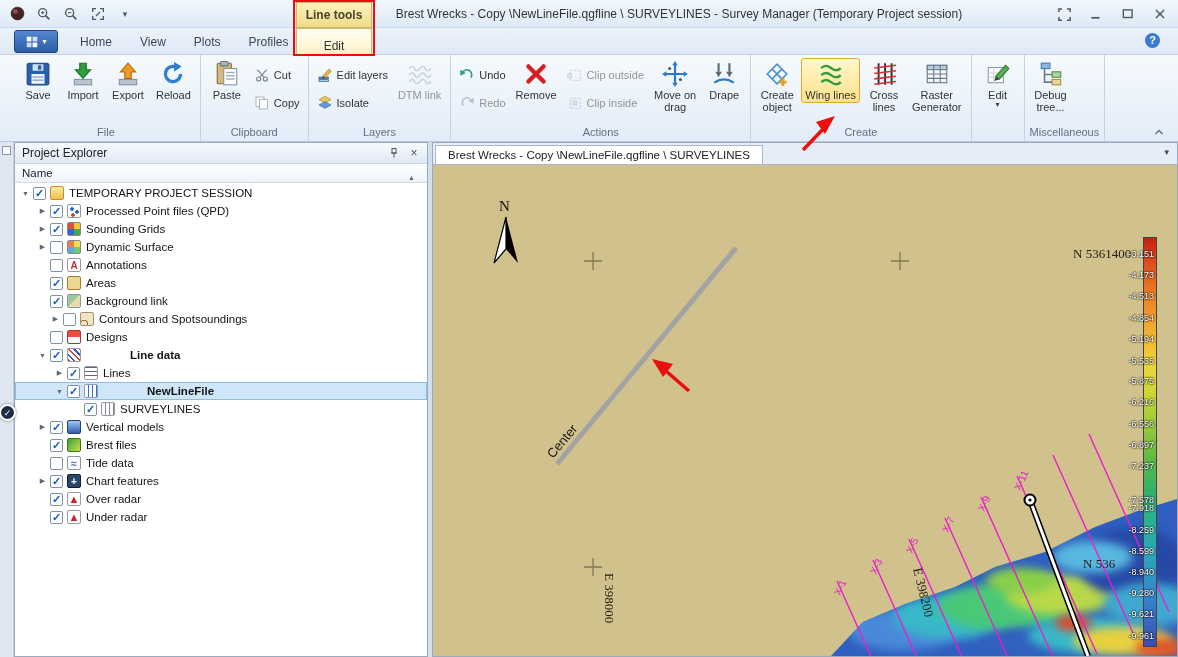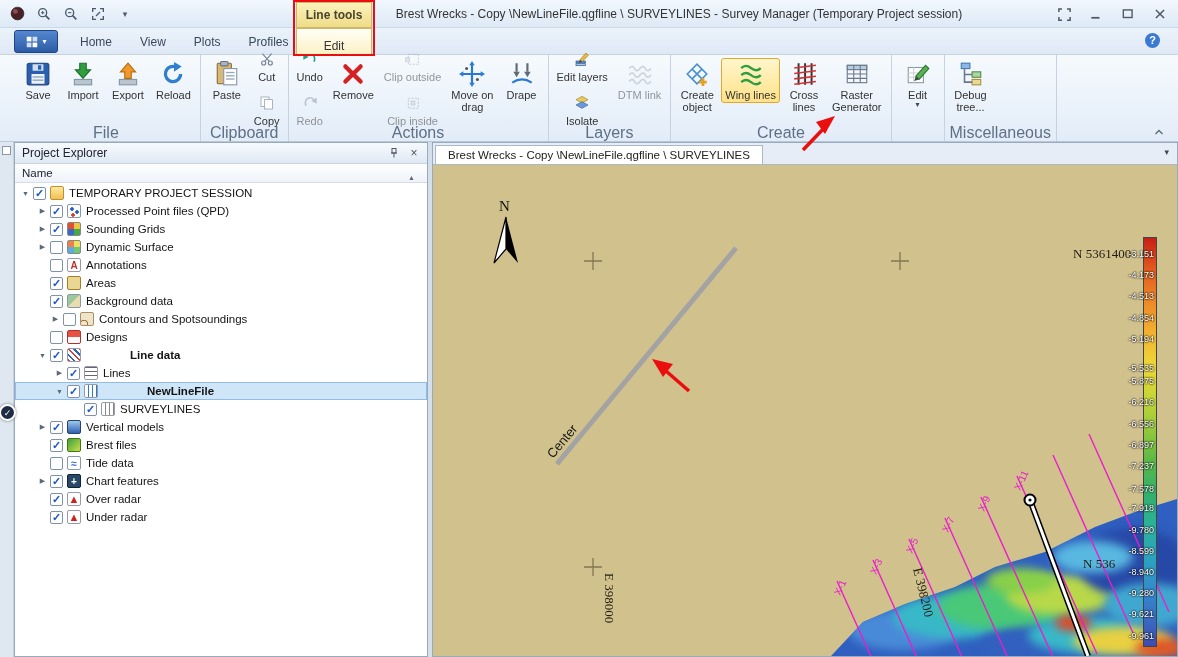--- a/index.html
+++ b/index.html
@@ -22,28 +22,28 @@
   #edit-tab{position:absolute;left:296px;top:28px;width:76px;height:26px;background:linear-gradient(#fffef6,#fcf2c6);border:1px solid #cdb86a;border-bottom:none;text-align:center;font-size:12px;line-height:24px;color:#333;z-index:30;}
   #ctx-header{position:absolute;left:296px;top:2px;width:76px;height:26px;background:linear-gradient(#fbf3bc,#efdc88);border:1px solid #cdb86a;text-align:center;font-size:12px;font-weight:bold;color:#49452e;line-height:24px;z-index:30;}
   #annot-tabs-box{position:absolute;left:293px;top:0;width:82px;height:56px;border:2px solid #ea0e0e;z-index:55;pointer-events:none;}
   #help-btn{position:absolute;right:18px;top:33px;width:15px;height:15px;border-radius:50%;background:#3a7ad0;color:#fff;font-size:11px;font-weight:bold;text-align:center;line-height:15px;z-index:20;}
 
   
   #ribbon{position:relative;height:87px;background:linear-gradient(#f6fafd,#e2ecf8);border-bottom:1px solid #b9c7d8;display:flex;padding-left:12px;}
   #ribbon-groups{display:flex;height:100%;}
   .rgroup{display:flex;flex-direction:column;border-right:1px solid #c4d2e2;padding:3px 5px 0;position:relative;}
   .ritems{display:flex;align-items:flex-start;gap:3px;flex:1;}
-  .rglabel{height:16px;text-align:center;font-size:16px;color:#5f7085;line-height:15px;white-space:nowrap;}
+  .rglabel{height:16px;text-align:center;font-size:11px;color:#5f7085;line-height:15px;white-space:nowrap;}
   .bigbtn{display:flex;flex-direction:column;align-items:center;min-width:42px;max-width:60px;padding:2px 3px 1px;border:1px solid transparent;border-radius:3px;}
   .bigbtn .blabel{font-size:11px;line-height:12px;text-align:center;white-space:pre-line;color:#333;margin-top:2px;}
   .bigbtn.active{background:linear-gradient(#fff6cc,#ffe288);border-color:#e0a830;}
   .bigbtn.disabled,.smallbtn.disabled{opacity:.5;}
   .bcaret{font-size:8px;color:#445;line-height:8px;}
   .rstack{display:flex;flex-direction:column;justify-content:center;gap:10px;height:62px;}
-  .smallbtn{display:flex;align-items:center;gap:4px;font-size:11px;color:#333;padding:1px 3px;border-radius:2px;white-space:nowrap;flex-direction:column;}
+  .smallbtn{display:flex;align-items:center;gap:4px;font-size:11px;color:#333;padding:1px 3px;border-radius:2px;white-space:nowrap;}
   .bicon,.sicon{display:inline-flex;align-items:center;justify-content:center;}
   #ribbon-collapse{position:absolute;right:10px;bottom:2px;width:18px;height:14px;display:flex;align-items:center;justify-content:center;color:#5a6a7c;}
 
   
   #main{display:flex;height:515px;background:#d4dfec;}
   #leftstrip{width:14px;background:#dfe7f0;border-right:1px solid #c4d0de;position:relative;flex:none;}
   .ls-sq{position:absolute;top:4px;left:2px;width:9px;height:9px;border:1px solid #8a98a8;background:#fff;}
   .ls-circle{position:absolute;top:262px;left:-1px;width:17px;height:17px;border-radius:50%;background:#1c2c44;border:2px solid #fff;color:#fff;font-size:9px;line-height:14px;text-align:center;box-shadow:0 0 3px rgba(0,0,0,.5);z-index:5;}
 
   
@@ -261,20 +261,55 @@
             </div>
           </div>
           <div class="rglabel">Clipboard</div>
         </div>
         <div class="rgroup">
           <div class="ritems">
             <div class="rstack">
               <div class="smallbtn">
                 <span class="sicon">
                   <svg width="16" height="16" viewBox="0 0 24 24">
+                    <rect x="3" y="15" width="14" height="3" fill="#5a94d6" stroke="#335a88"></rect>
+                    <rect x="3" y="19" width="14" height="3" fill="#a8c8ea" stroke="#335a88"></rect>
+                    <polygon points="9,13 18,3 21.5,6.5 12,16" fill="#e8b84a" stroke="#a07820"></polygon>
+                    <polygon points="9,13 12,16 7.5,17.5" fill="#444"></polygon>
+                  </svg>
+                </span>
+                <span>Edit layers</span>
+              </div>
+              <div class="smallbtn">
+                <span class="sicon">
+                  <svg width="16" height="16" viewBox="0 0 24 24">
+                    <polygon points="12,2 21,7 12,12 3,7" fill="#e8c860" stroke="#a88820"></polygon>
+                    <polygon points="12,10 21,15 12,20 3,15" fill="#6898d8" stroke="#3868a8"></polygon>
+                  </svg>
+                </span>
+                <span>Isolate</span>
+              </div>
+            </div>
+            <div class="bigbtn disabled">
+              <span class="bicon">
+                <svg width="26" height="26" viewBox="0 0 24 24">
+                  <path d="M2 7 q3 -4 5 0 t5 0 t5 0 t5 0 M2 13 q3 -4 5 0 t5 0 t5 0 t5 0 M2 19 q3 -4 5 0 t5 0 t5 0 t5 0" fill="none" stroke="#a8b2bc" stroke-width="1.6"></path>
+                </svg>
+              </span>
+              <span class="blabel">DTM link</span>
+            </div>
+          </div>
+          <div class="rglabel">Layers</div>
+        </div>
+        <div class="rgroup">
+          <div class="ritems">
+            <div class="rstack">
+              <div class="smallbtn">
+                <span class="sicon">
+                  <svg width="16" height="16" viewBox="0 0 24 24">
                     <path d="M5 9 C7 5 11 3 15 5 C19 7 20 12 18 16" fill="none" stroke="#2a9a8a" stroke-width="2.4"></path>
                     <polygon points="2,4 2,13 10,9" fill="#2a9a8a"></polygon>
                   </svg>
                 </span>
                 <span>Undo</span>
               </div>
               <div class="smallbtn disabled">
                 <span class="sicon">
                   <svg width="16" height="16" viewBox="0 0 24 24">
                     <path d="M19 9 C17 5 13 3 9 5 C5 7 4 12 6 16" fill="none" stroke="#8a96a4" stroke-width="2.4"></path>
@@ -336,55 +371,20 @@
                   <path d="M3 20 Q12 14 21 20" fill="none" stroke="#2a7ad0" stroke-width="2"></path>
                 </svg>
               </span>
               <span class="blabel">Drape</span>
             </div>
           </div>
           <div class="rglabel">Actions</div>
         </div>
         <div class="rgroup">
           <div class="ritems">
-            <div class="rstack">
-              <div class="smallbtn">
-                <span class="sicon">
-                  <svg width="16" height="16" viewBox="0 0 24 24">
-                    <rect x="3" y="15" width="14" height="3" fill="#5a94d6" stroke="#335a88"></rect>
-                    <rect x="3" y="19" width="14" height="3" fill="#a8c8ea" stroke="#335a88"></rect>
-                    <polygon points="9,13 18,3 21.5,6.5 12,16" fill="#e8b84a" stroke="#a07820"></polygon>
-                    <polygon points="9,13 12,16 7.5,17.5" fill="#444"></polygon>
-                  </svg>
-                </span>
-                <span>Edit layers</span>
-              </div>
-              <div class="smallbtn">
-                <span class="sicon">
-                  <svg width="16" height="16" viewBox="0 0 24 24">
-                    <polygon points="12,2 21,7 12,12 3,7" fill="#e8c860" stroke="#a88820"></polygon>
-                    <polygon points="12,10 21,15 12,20 3,15" fill="#6898d8" stroke="#3868a8"></polygon>
-                  </svg>
-                </span>
-                <span>Isolate</span>
-              </div>
-            </div>
-            <div class="bigbtn disabled">
-              <span class="bicon">
-                <svg width="26" height="26" viewBox="0 0 24 24">
-                  <path d="M2 7 q3 -4 5 0 t5 0 t5 0 t5 0 M2 13 q3 -4 5 0 t5 0 t5 0 t5 0 M2 19 q3 -4 5 0 t5 0 t5 0 t5 0" fill="none" stroke="#a8b2bc" stroke-width="1.6"></path>
-                </svg>
-              </span>
-              <span class="blabel">DTM link</span>
-            </div>
-          </div>
-          <div class="rglabel">Layers</div>
-        </div>
-        <div class="rgroup">
-          <div class="ritems">
             <div class="bigbtn">
               <span class="bicon">
                 <svg width="26" height="26" viewBox="0 0 24 24">
                   <path d="M3 12 L12 3 L21 12 L12 21 Z M7.5 7.5 L16.5 16.5 M16.5 7.5 L7.5 16.5" fill="none" stroke="#4a90d0" stroke-width="1.5"></path>
                   <path d="M17.5 16 v7 M14 19.5 h7" stroke="#e8a020" stroke-width="2.6"></path>
                 </svg>
               </span>
               <span class="blabel">Create
 object</span>
             </div>
@@ -518,21 +518,21 @@
           <div class="trow" style="padding-left: 21px;">
             <span class="ex"></span>
             <span class="cb">✓</span>
             <span class="ti ic-areas"></span>
             <span class="lbl">Areas</span>
           </div>
           <div class="trow" style="padding-left: 21px;">
             <span class="ex"></span>
             <span class="cb">✓</span>
             <span class="ti ic-bg"></span>
-            <span class="lbl">Background data</span>
+            <span class="lbl">Background link</span>
           </div>
           <div class="trow" style="padding-left: 34px;">
             <span class="ex">▶</span>
             <span class="cb"></span>
             <span class="ti ic-contours"></span>
             <span class="lbl">Contours and Spotsoundings</span>
           </div>
           <div class="trow" style="padding-left: 21px;">
             <span class="ex"></span>
             <span class="cb"></span>
@@ -685,29 +685,29 @@
           </g>
         </svg>
 
         <div id="colorbar">
           <div id="colorbar-labels">
               <div class="cbl" style="top: 11px;">-3.151</div>
               <div class="cbl" style="top: 32.2px;">-4.173</div>
               <div class="cbl" style="top: 53.4px;">-4.513</div>
               <div class="cbl" style="top: 74.6px;">-4.854</div>
               <div class="cbl" style="top: 95.8px;">-5.194</div>
-              <div class="cbl" style="top: 125px;">-5.535</div>
+              <div class="cbl" style="top: 118px;">-5.535</div>
               <div class="cbl" style="top: 138.2px;">-5.875</div>
               <div class="cbl" style="top: 159.4px;">-6.216</div>
               <div class="cbl" style="top: 180.6px;">-6.556</div>
               <div class="cbl" style="top: 201.8px;">-6.897</div>
               <div class="cbl" style="top: 223px;">-7.237</div>
-              <div class="cbl" style="top: 246px;">-7.578</div>
+              <div class="cbl" style="top: 257px;">-7.578</div>
               <div class="cbl" style="top: 265.4px;">-7.918</div>
-              <div class="cbl" style="top: 286.6px;">-9.780</div>
+              <div class="cbl" style="top: 286.6px;">-8.259</div>
               <div class="cbl" style="top: 307.8px;">-8.599</div>
               <div class="cbl" style="top: 329px;">-8.940</div>
               <div class="cbl" style="top: 350.2px;">-9.280</div>
               <div class="cbl" style="top: 371.4px;">-9.621</div>
               <div class="cbl" style="top: 392.6px;">-9.961</div>
             </div>
         </div>
       </div>
     </div>
   </div>

